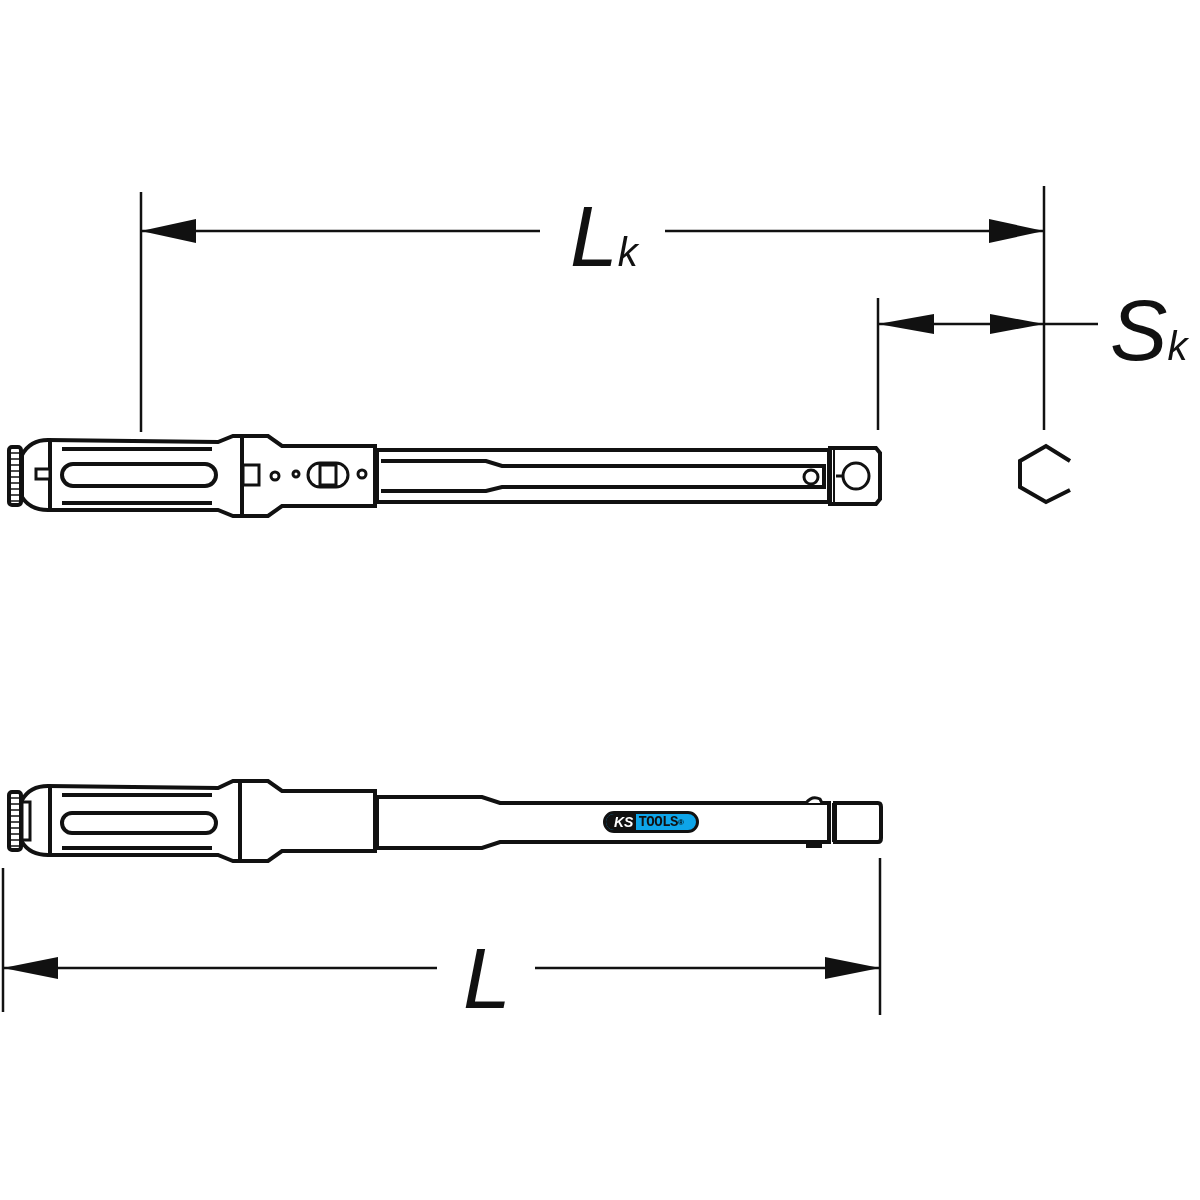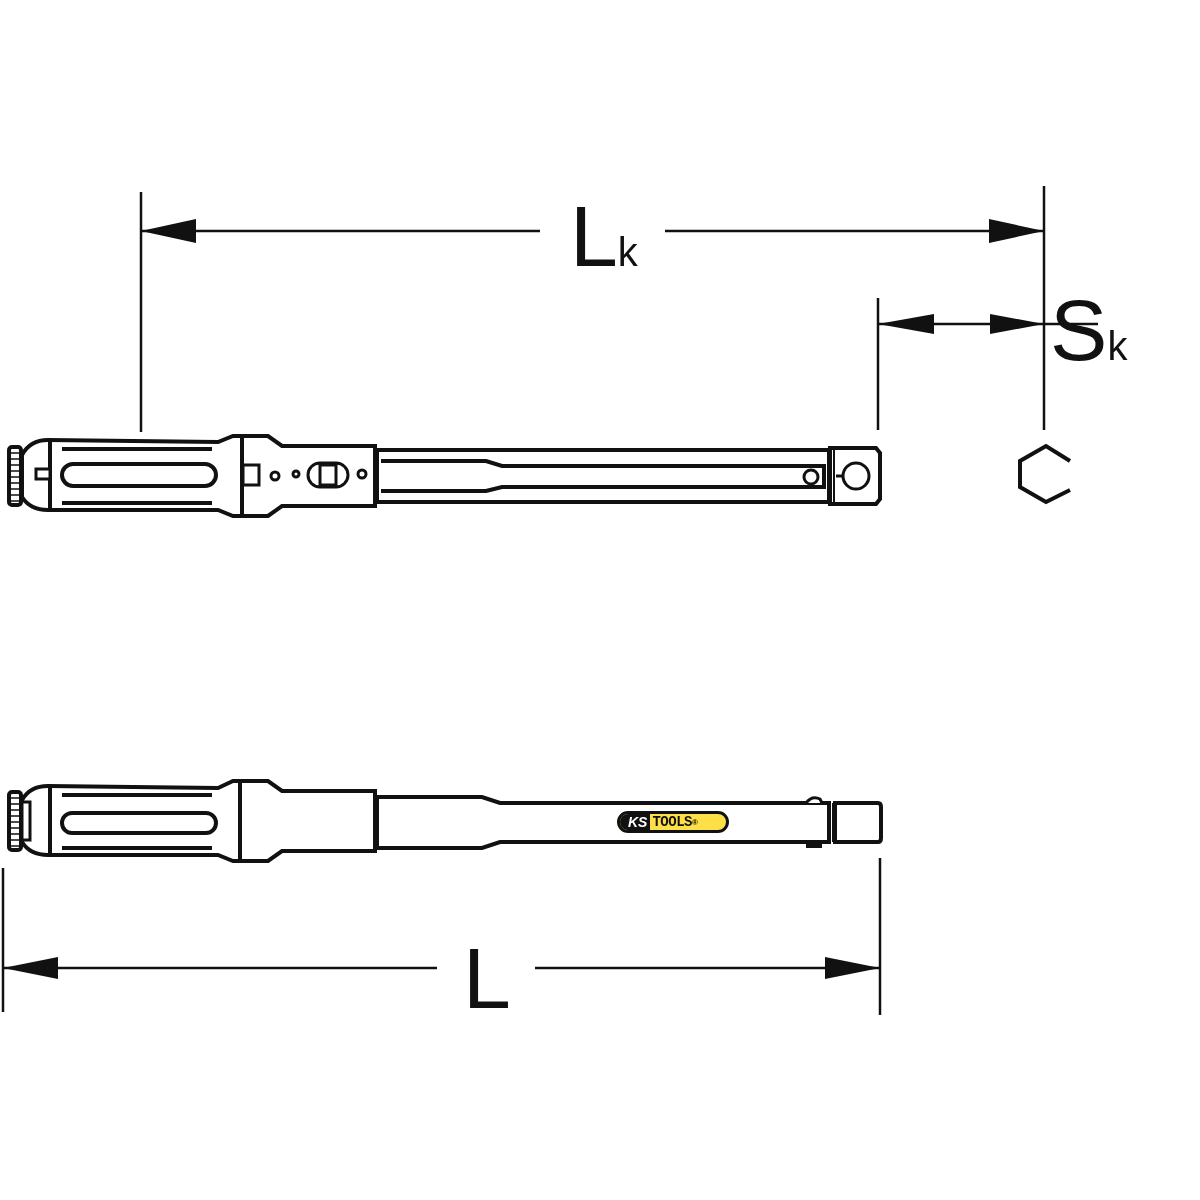--- a/index.html
+++ b/index.html
@@ -1,23 +1,23 @@
 <!DOCTYPE html>
 <html><head>
   <meta charset="utf-8">
   <style>
     html, body { margin: 0; padding: 0; background: #ffffff; }
     body { width: 1200px; height: 1200px; position: relative; overflow: hidden; }
     #canvas { position: absolute; left: 0; top: 0; width: 1200px; height: 1200px; }
-    .lbl { position: absolute; font-family: "Liberation Sans", sans-serif; color: #111; line-height: 1; }
+    .lbl { position: absolute; font-family: "Liberation Sans", sans-serif; color: #111; line-height: 1; font-style: italic; }
     .lbl-big { font-size: 86px; }
     .lbl-sub { font-size: 40px; }
     .logo {
-      position: absolute; left: 617px; top: 811px; width: 112px; height: 22px;
-      border: 3px solid #111; border-radius: 14px; box-sizing: border-box; background: #fde047;
+      position: absolute; left: 603px; top: 811px; width: 96px; height: 22px;
+      border: 3px solid #111; border-radius: 14px; box-sizing: border-box; background: #0ea5e9;
       font-family: "Liberation Sans", sans-serif; font-weight: bold; font-size: 14px;
       display: flex; align-items: center; overflow: hidden;
     }
     .logo .ks { background: #111; color: #fff; height: 100%; padding: 0 3px 0 8px; display: flex; align-items: center; font-style: italic; }
     .logo .tools { color: #111; padding-left: 2px; letter-spacing: -0.5px; font-family: Liberation Mono, monospace; }
   </style>
 </head>
 <body>
 
 <svg id="canvas" width="1200" height="1200" viewBox="0 0 1200 1200" xmlns="http://www.w3.org/2000/svg">
@@ -118,21 +118,21 @@
     <line x1="3" y1="968" x2="437" y2="968"></line>
     <line x1="535" y1="968" x2="880" y2="968"></line>
     <path d="M3,968 L58,957 L58,979 z" fill="#111" stroke="none"></path>
     <path d="M880,968 L825,957 L825,979 z" fill="#111" stroke="none"></path>
   </g>
 </svg>
 
 <div class="lbl" style="left:570px; top:193px;">
   <span class="lbl-big">L</span><span class="lbl-sub">k</span>
 </div>
-<div class="lbl" style="left:1050px; top:287px;">
+<div class="lbl" style="left:1110px; top:287px;">
   <span class="lbl-big">S</span><span class="lbl-sub">k</span>
 </div>
 <div class="lbl" style="left:463px; top:935px;">
   <span class="lbl-big">L</span>
 </div>
 
 <div class="logo">
   <span class="ks">KS</span>
     <span class="tools">TOOLS</span>
     <span style="font-size:8px;vertical-align:top;">®</span>

